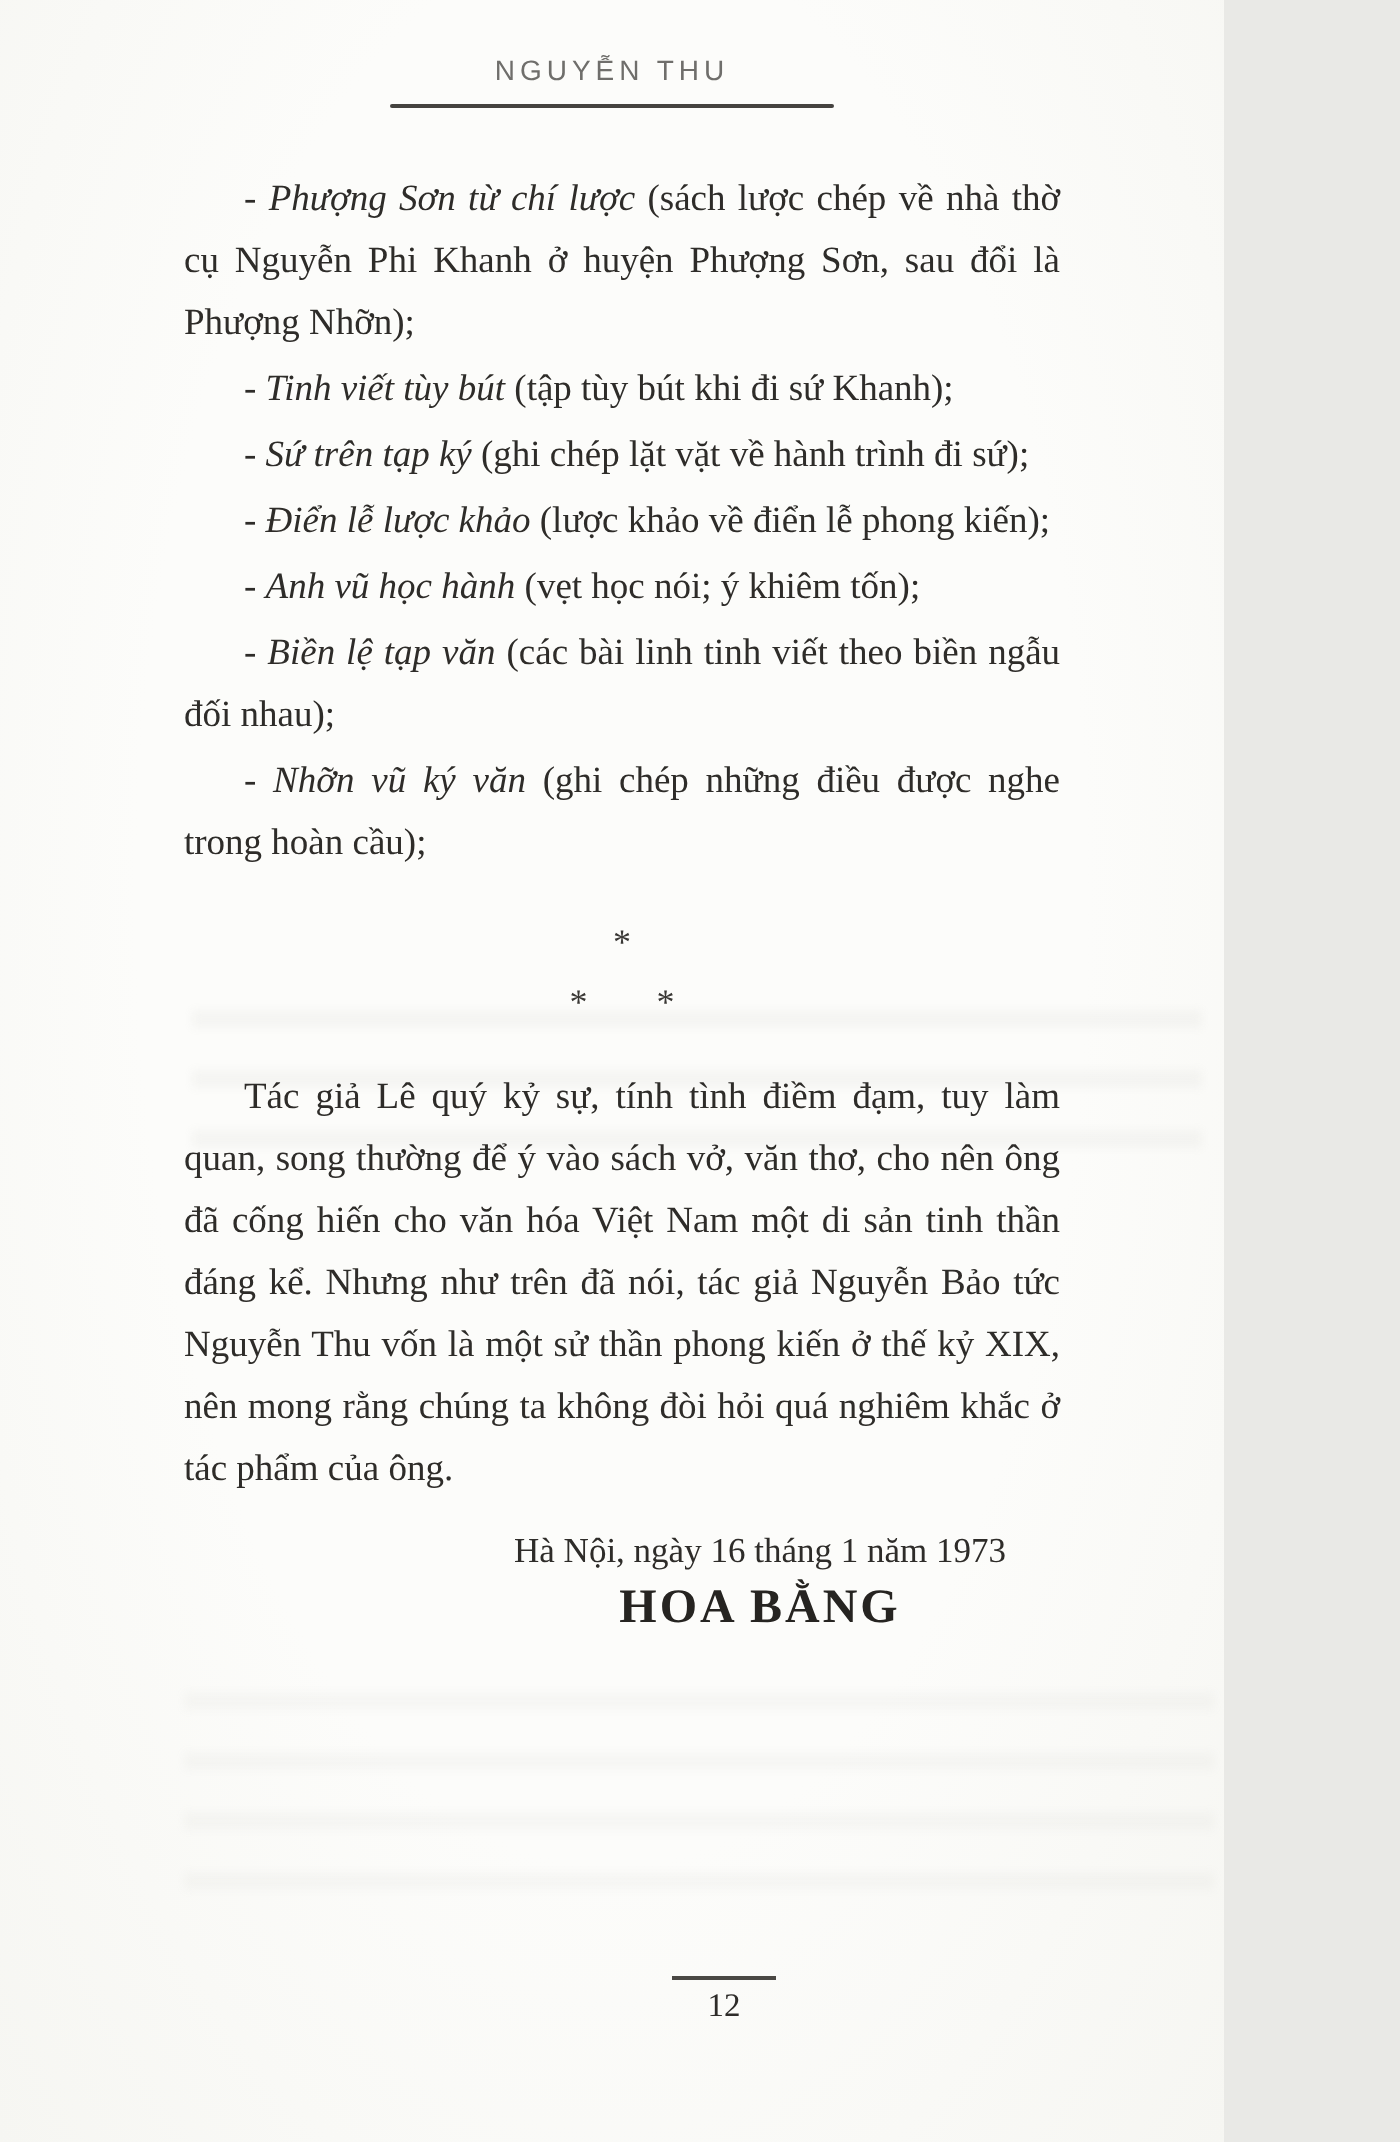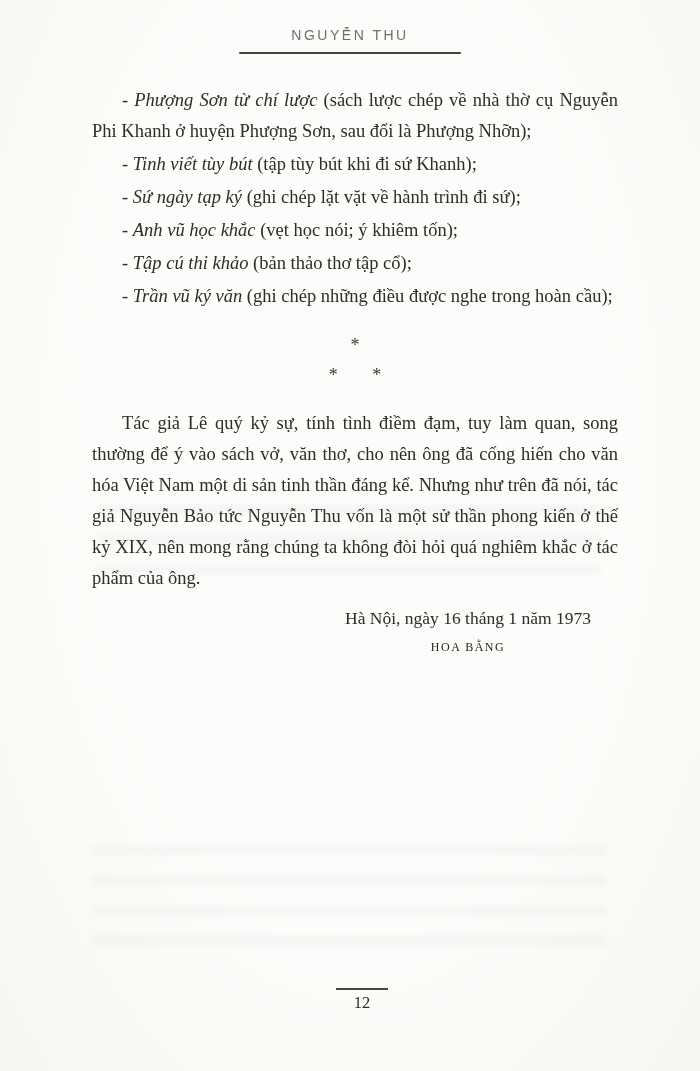--- a/index.html
+++ b/index.html
@@ -3,21 +3,21 @@
 <meta charset="utf-8">
 <style>
   html, body { margin: 0; padding: 0; }
   body {
     width: 700px; height: 1071px;
     background: #e9e9e6;
     font-family: "Liberation Serif", "DejaVu Serif", serif;
   }
   .page {
     position: relative;
-    width: 700px; height: 1071px;
+    width: 612px; height: 1071px;
     background: radial-gradient(ellipse at 50% 42%, #fcfcfa 55%, #f6f6f2 100%);
     color: #2e2c29;
     overflow: hidden;
   }
   
   .bleed {
     position: absolute;
     background: repeating-linear-gradient(
       180deg,
       rgba(175,175,168,0.20) 0px, rgba(175,175,168,0.20) 9px,
@@ -82,22 +82,22 @@
     margin: 13px 10px 0 auto;
     text-align: center;
   }
   .dateline {
     font-size: 17.5px;
     line-height: 22px;
     color: #2e2c29;
   }
   .author-name {
     margin-top: 3px;
-    font-weight: normal;
-    font-size: 12px;
+    font-weight: bold;
+    font-size: 24px;
     letter-spacing: 1.5px;
     color: #262421;
   }
 
   .page-footer {
     position: absolute;
     top: 988px; left: 16px;
     width: 692px;
     text-align: center;
     z-index: 1;
@@ -124,30 +124,31 @@
   <div class="running-head">NGUYỄN THU</div>
   <div class="head-rule"></div>
 
   <div class="body-text">
 
     <div id="works-list">
   <p class="work-item"><span class="dash">-</span> <i class="work-title">Phượng Sơn từ chí lược</i> <span class="work-note">(sách lược chép về nhà thờ cụ Nguyễn Phi Khanh ở huyện Phượng Sơn, sau đổi là Phượng Nhỡn);</span></p>
 
   <p class="work-item"><span class="dash">-</span> <i class="work-title">Tinh viết tùy bút</i> <span class="work-note">(tập tùy bút khi đi sứ Khanh);</span></p>
 
-  <p class="work-item"><span class="dash">-</span> <i class="work-title">Sứ ngày tạp ký</i> <span class="work-note">(ghi chép lặt vặt về hành trình đi sứ);</span></p>
+  <p class="work-item"><span class="dash">-</span> <i class="work-title">Sứ trên tạp ký</i> <span class="work-note">(ghi chép lặt vặt về hành trình đi sứ);</span></p>
+
+  <p class="work-item"><span class="dash">-</span> <i class="work-title">Điển lễ lược khảo</i> <span class="work-note">(lược khảo về điển lễ phong kiến);</span></p>
+
+  <p class="work-item"><span class="dash">-</span> <i class="work-title">Anh vũ học hành</i> <span class="work-note">(vẹt học nói; ý khiêm tốn);</span></p>
+
+  <p class="work-item"><span class="dash">-</span> <i class="work-title">Biền lệ tạp văn</i> <span class="work-note">(các bài linh tinh viết theo biền ngẫu đối nhau);</span></p>
 
 
-  <p class="work-item"><span class="dash">-</span> <i class="work-title">Anh vũ học khắc</i> <span class="work-note">(vẹt học nói; ý khiêm tốn);</span></p>
 
-
-  <p class="work-item"><span class="dash">-</span> <i class="work-title">Tập cú thi khảo</i> <span class="work-note">(bản thảo thơ tập cổ);</span></p>
-
-
-  <p class="work-item"><span class="dash">-</span> <i class="work-title">Trần vũ ký văn</i> <span class="work-note">(ghi chép những điều được nghe trong hoàn cầu);</span></p>
+  <p class="work-item"><span class="dash">-</span> <i class="work-title">Nhỡn vũ ký văn</i> <span class="work-note">(ghi chép những điều được nghe trong hoàn cầu);</span></p>
 
 </div>
 
     <div class="separator">
       <div class="row1">*</div>
       <div class="row2">
         <span>*</span>
         <span>*</span>
       </div>
     </div>

